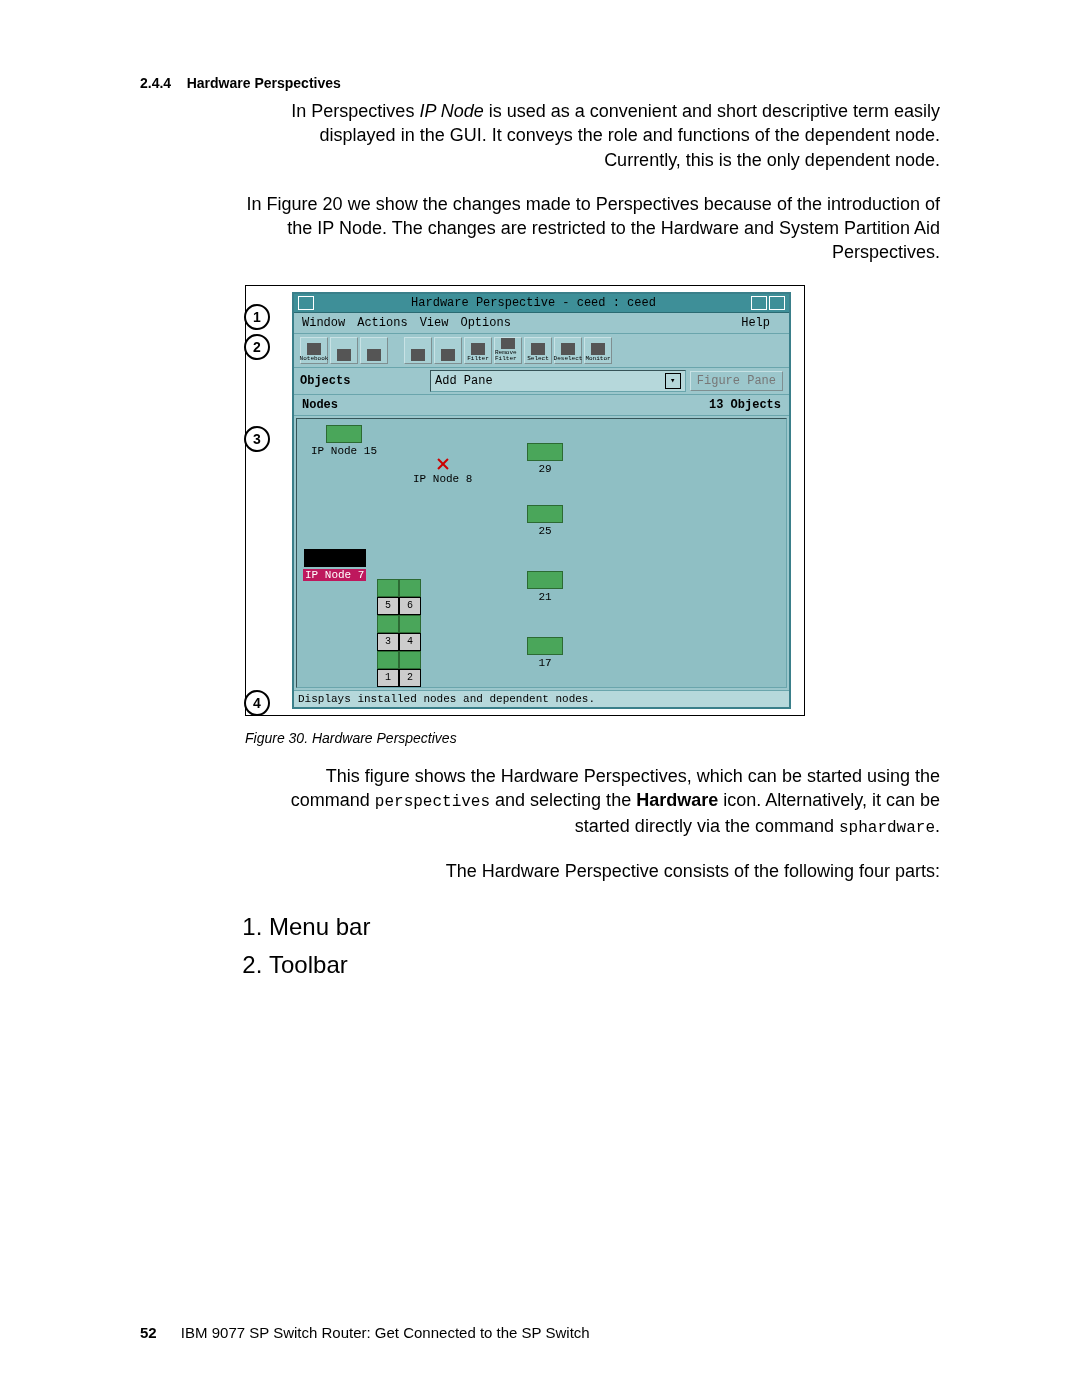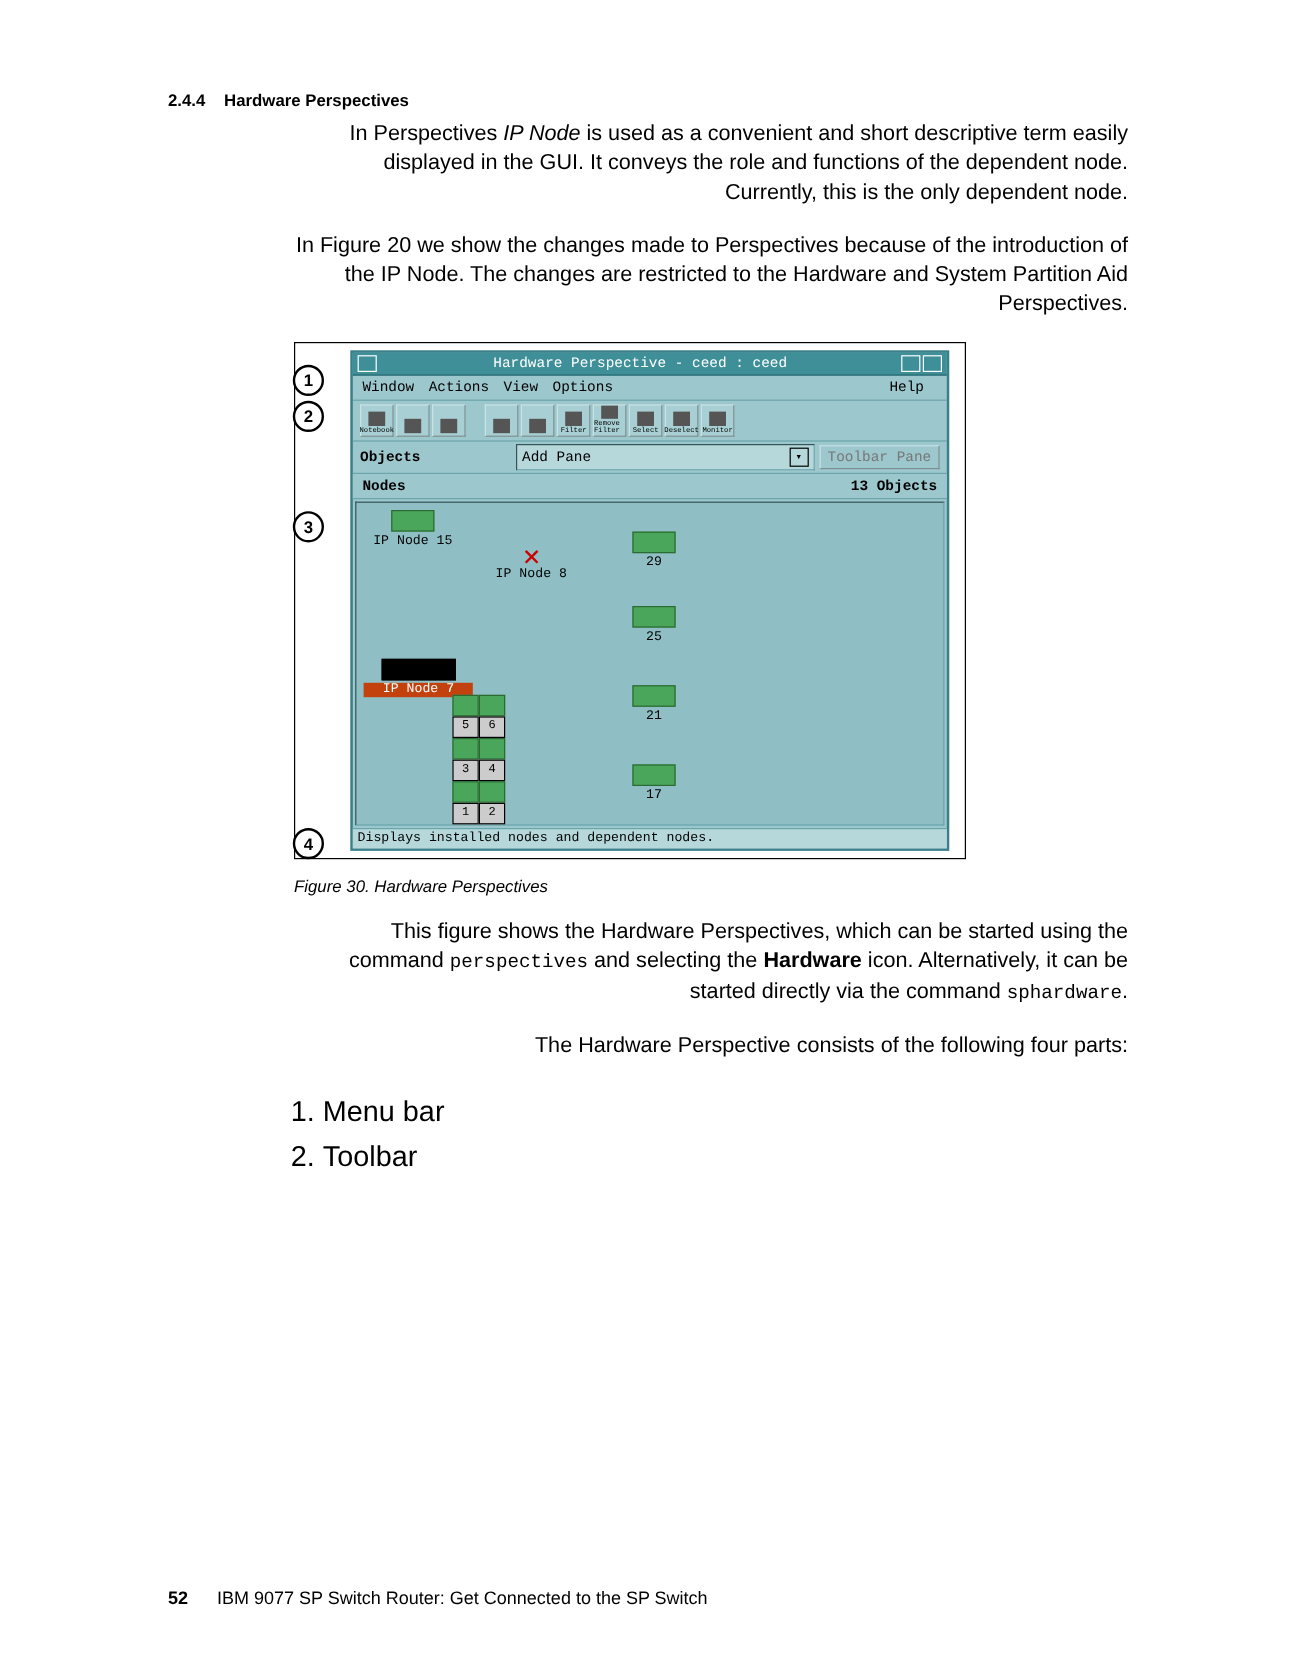--- a/index.html
+++ b/index.html
@@ -60,21 +60,21 @@
     margin-left: 40px;
     width: 495px;
     border: 2px solid #3a7f8a;
     background: #9cc7cc;
     font-family: "Courier New", monospace;
     font-size: 12px;
     color: #000;
   }
   .titlebar {
     background: #3e8f98;
-    color: #ffffff;
+    color: #000000;
     padding: 2px 4px;
     display: flex;
     align-items: center;
     border-bottom: 1px solid #2a6a72;
   }
   .titlebar .tb-btn {
     width: 14px; height: 12px;
     border: 1px solid #fff;
     margin-right: 4px;
   }
@@ -312,40 +312,40 @@
             <span>Monitor</span>
           </div>
       </div>
 
       <div class="panebar">
         <span class="lbl">Objects</span>
         <div class="addpane">
           <span>Add Pane</span>
           <span class="dd">▾</span>
         </div>
-        <span class="del">Toolbar Pane</span>
+        <span class="del">Figure Pane</span>
       </div>
 
       <div class="pane-hdr">
         <span>Nodes</span>
         <span class="right">13 Objects</span>
       </div>
 
       <div class="canvas">
         <div class="node" style="left:14px; top:6px;">
           <div class="nicon"></div>
           <span class="nlbl">IP Node 15</span>
         </div>
         <div class="node" style="left:116px; top:38px;">
           <div class="red-x"></div>
           <span class="nlbl">IP Node 8</span>
         </div>
         <div class="node black" style="left:6px; top:130px;">
           <div class="nicon" style="width:60px;"></div>
-          <span class="nlbl" style="color:#fff; background:#c2410c; padding:0 16px;">IP Node 7</span>
+          <span class="nlbl" style="color:#fff; background:#be185d; padding:0 2px;">IP Node 7</span>
         </div>
 
         <div class="node" style="left:230px; top:24px;">
           <div class="nicon"></div>
           <span class="nlbl">29</span>
         </div>
         <div class="node" style="left:230px; top:86px;">
           <div class="nicon"></div>
           <span class="nlbl">25</span>
         </div>

